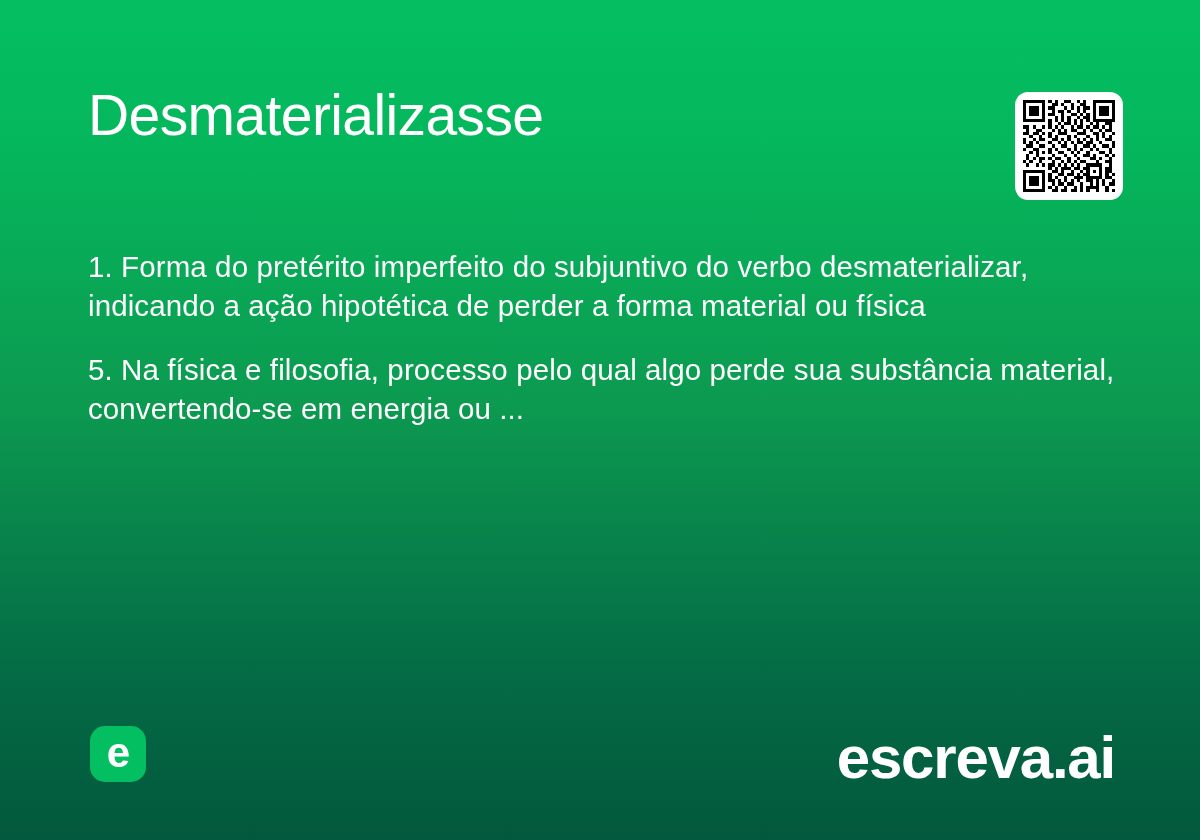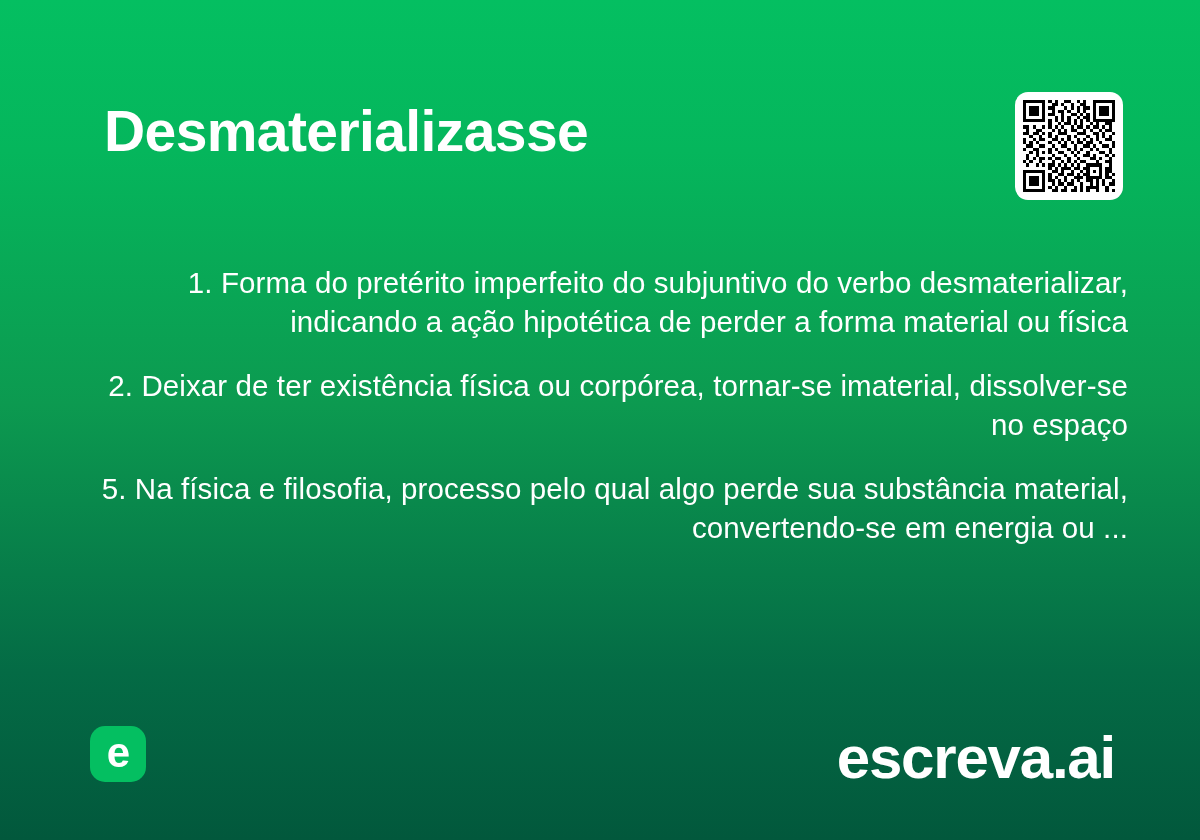--- a/index.html
+++ b/index.html
@@ -24,24 +24,24 @@
   }
 
   
   .header {
     position: absolute;
     left: 88px;
     top: 84px;
     width: 880px;
   }
   .title {
-    margin: 16px;
+    margin: 0;
     font-size: 57px;
     line-height: 62px;
-    font-weight: 700;
+    font-weight: 400;
     letter-spacing: -0.6px;
     color: #ffffff;
     white-space: nowrap;
   }
   .subtitle {
     margin: 9px 0 0 0;
     font-size: 27px;
     line-height: 32px;
     font-weight: 400;
     color: #ffffff;
@@ -63,23 +63,22 @@
   .qr-wrap svg {
     display: block;
     width: 92px;
     height: 92px;
   }
 
   
   .definitions {
     position: absolute;
     left: 88px;
-    top: 264px;
+    top: 248px;
     width: 1040px;
-    text-align: right;
   }
   .definition {
     margin: 0 0 26px 0;
     font-size: 29.5px;
     line-height: 38.5px;
     font-weight: 400;
     color: #ffffff;
     letter-spacing: 0.1px;
   }
   .definition:last-child { margin-bottom: 0; }
@@ -375,21 +374,20 @@
           <rect x="18" y="28" width="1" height="1"></rect>
         <rect x="20" y="28" width="1" height="1"></rect>
           <rect x="23" y="28" width="1" height="1"></rect>
         <rect x="28" y="28" width="1" height="1"></rect>
       </g>
     </svg>
   </div>
 
   <div class="definitions">
     <p class="definition">1. Forma do pretérito imperfeito do subjuntivo do verbo desmaterializar, indicando a ação hipotética de perder a forma material ou física</p>
-    <p class="definition">2. Deixar de ter existência física ou corpórea, tornar-se imaterial, dissolver-se no espaço</p>
     <p class="definition">5. Na física e filosofia, processo pelo qual algo perde sua substância material, convertendo-se em energia ou ...</p>
   </div>
 
   <div class="footer">
     <div class="logo-badge">
       <span>e</span>
     </div>
     <div class="wordmark">escreva.ai</div>
   </div>
 

